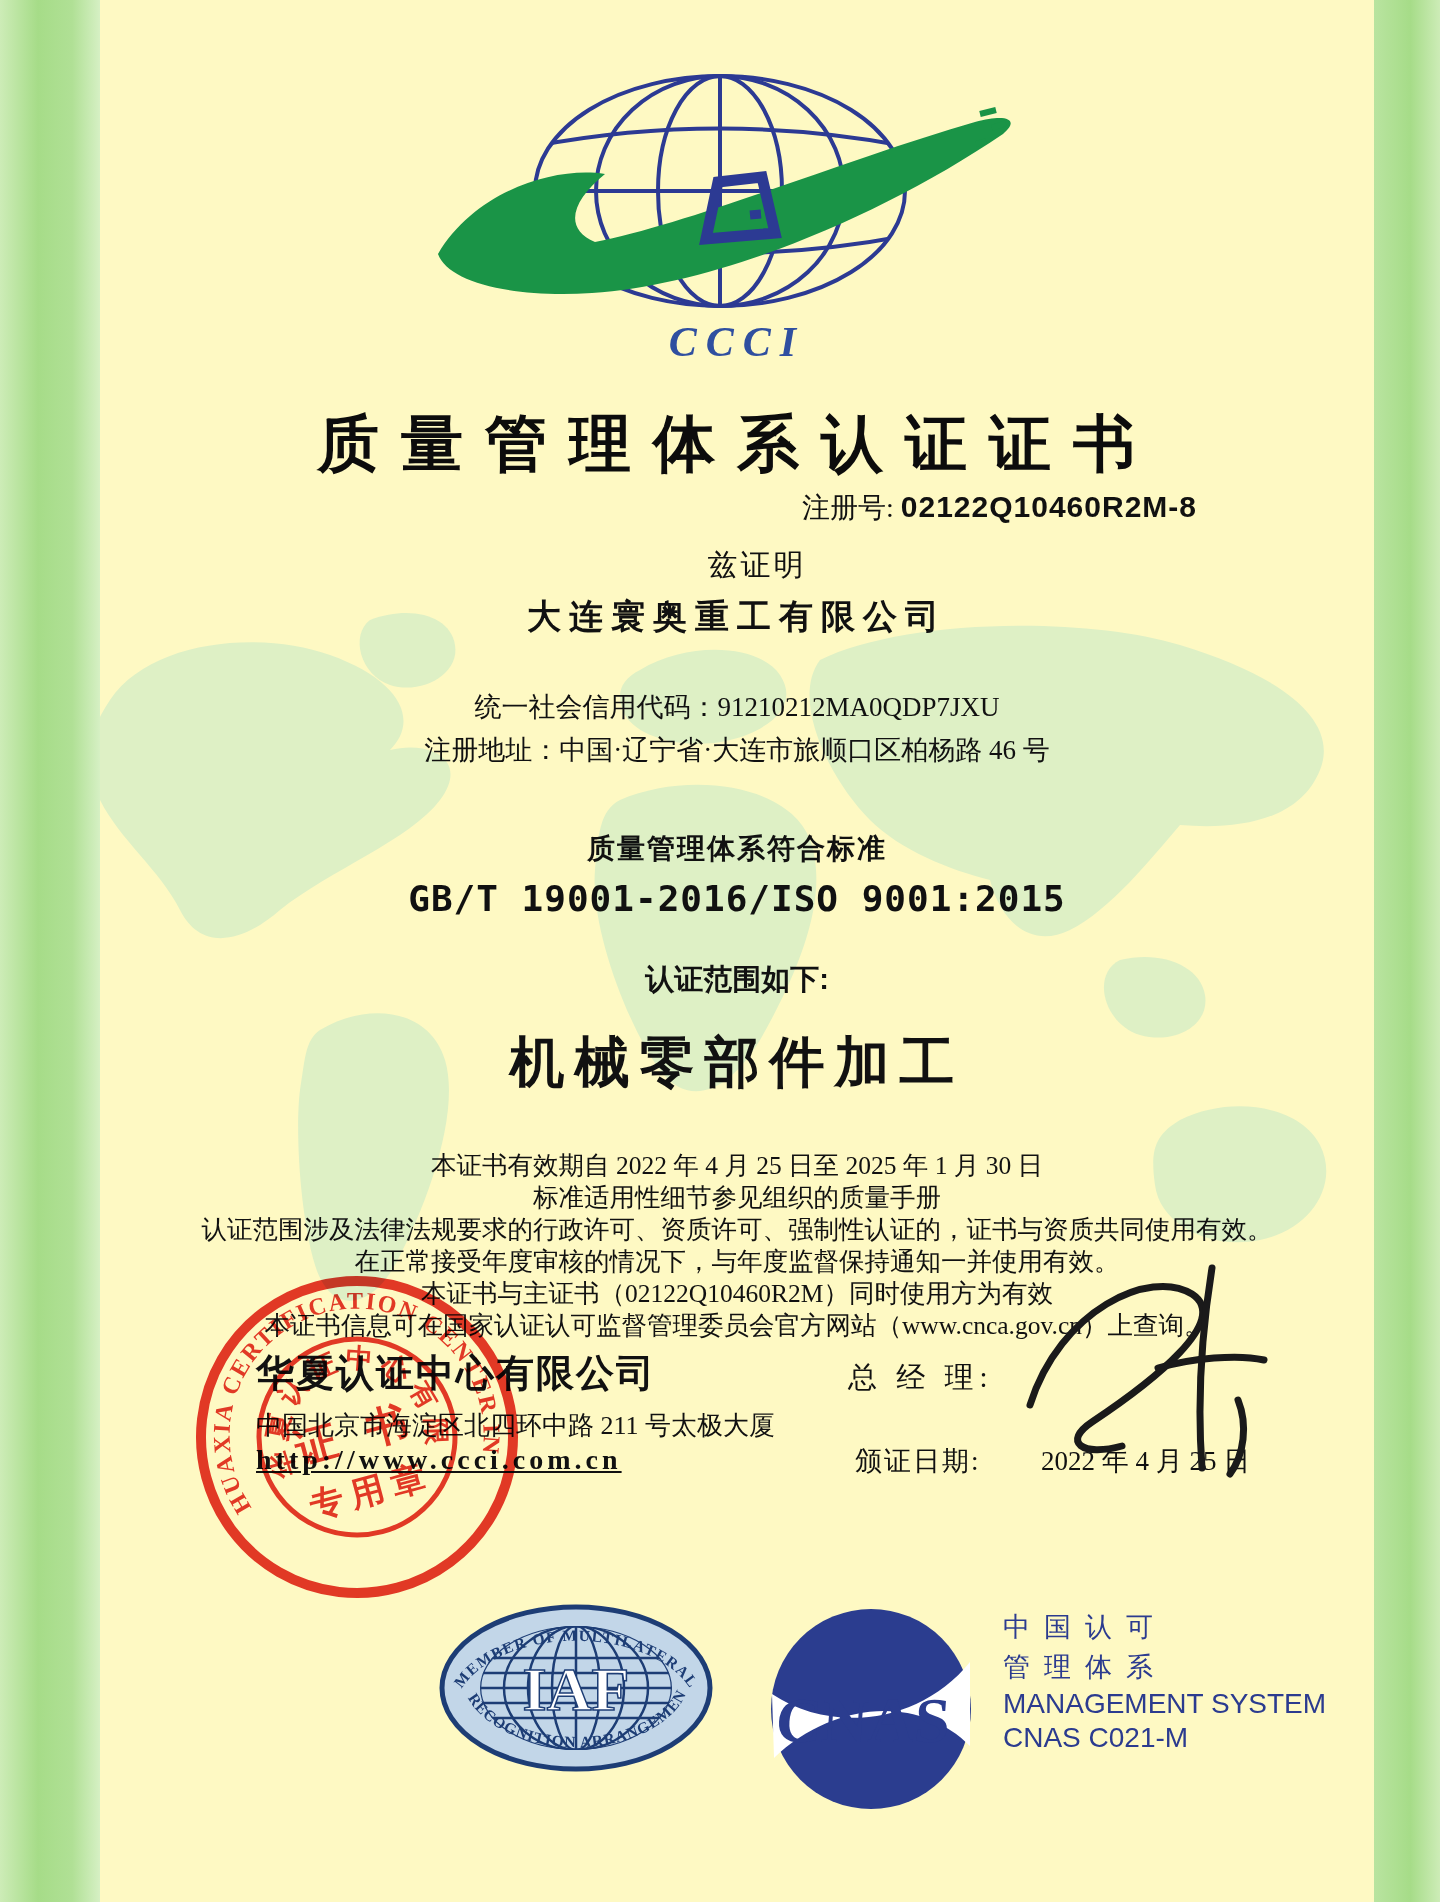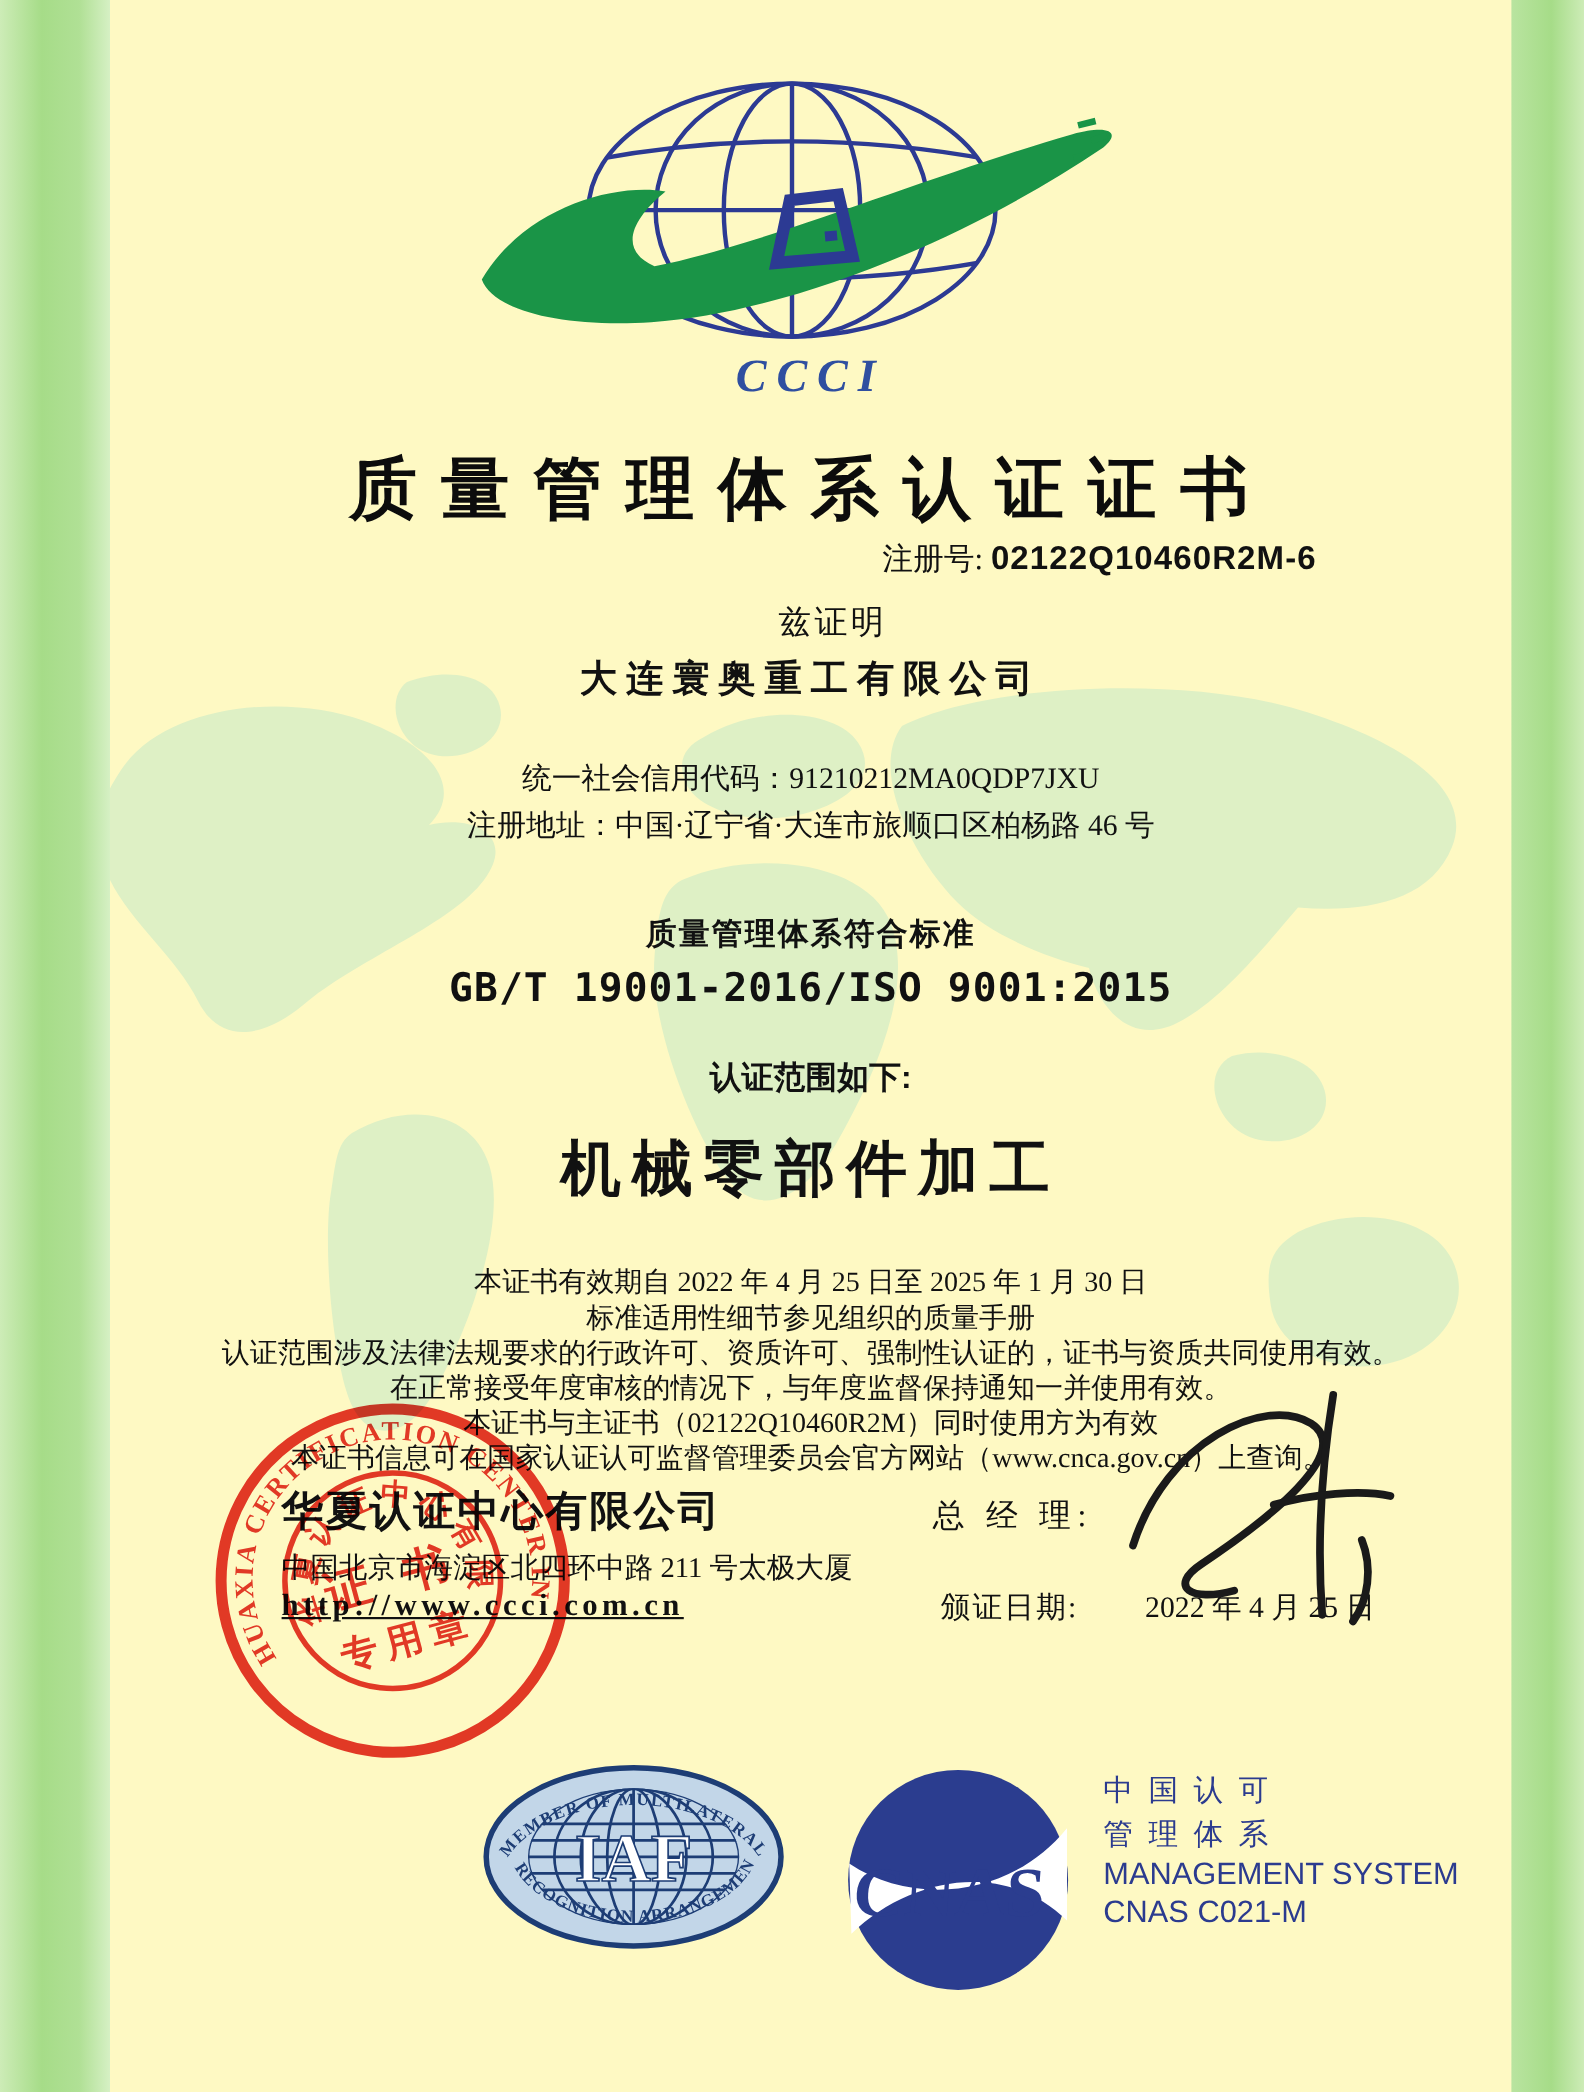--- a/index.html
+++ b/index.html
@@ -78,21 +78,21 @@
     <path d="M18,188 C55,125 135,100 185,108 C152,135 143,162 175,176 C270,158 430,92 555,56 C588,47 600,54 583,68 C462,150 300,218 172,227 C90,232 28,216 18,188 Z" fill="#1a9447"></path>
     <path d="M560,48 l16,-4 M572,62 l14,-5 M556,78 l10,-3" stroke="#1a9447" stroke-width="6" fill="none"></path>
     <path d="M298,116 L342,111 L355,167 L286,173 Z" fill="none" stroke="#2c3a93" stroke-width="11"></path>
     <path d="M330,149 L341,148" stroke="#2c3a93" stroke-width="9"></path>
   </svg>
   <div class="c ccci">CCCI</div>
 
   <div class="c title">质量管理体系认证证书</div>
   <div class="abs regline">
     <span>注册号:</span>
-    <b>02122Q10460R2M-6</b>
+    <b>02122Q10460R2M-8</b>
   </div>
 
   <div class="c intro">兹证明</div>
   <div class="c company">大连寰奥重工有限公司</div>
   <div class="c infoblock">
     <div>统一社会信用代码：91210212MA0QDP7JXU</div>
     <div>注册地址：中国·辽宁省·大连市旅顺口区柏杨路 46 号</div>
   </div>
 
   <div class="c stdhead">质量管理体系符合标准</div>

